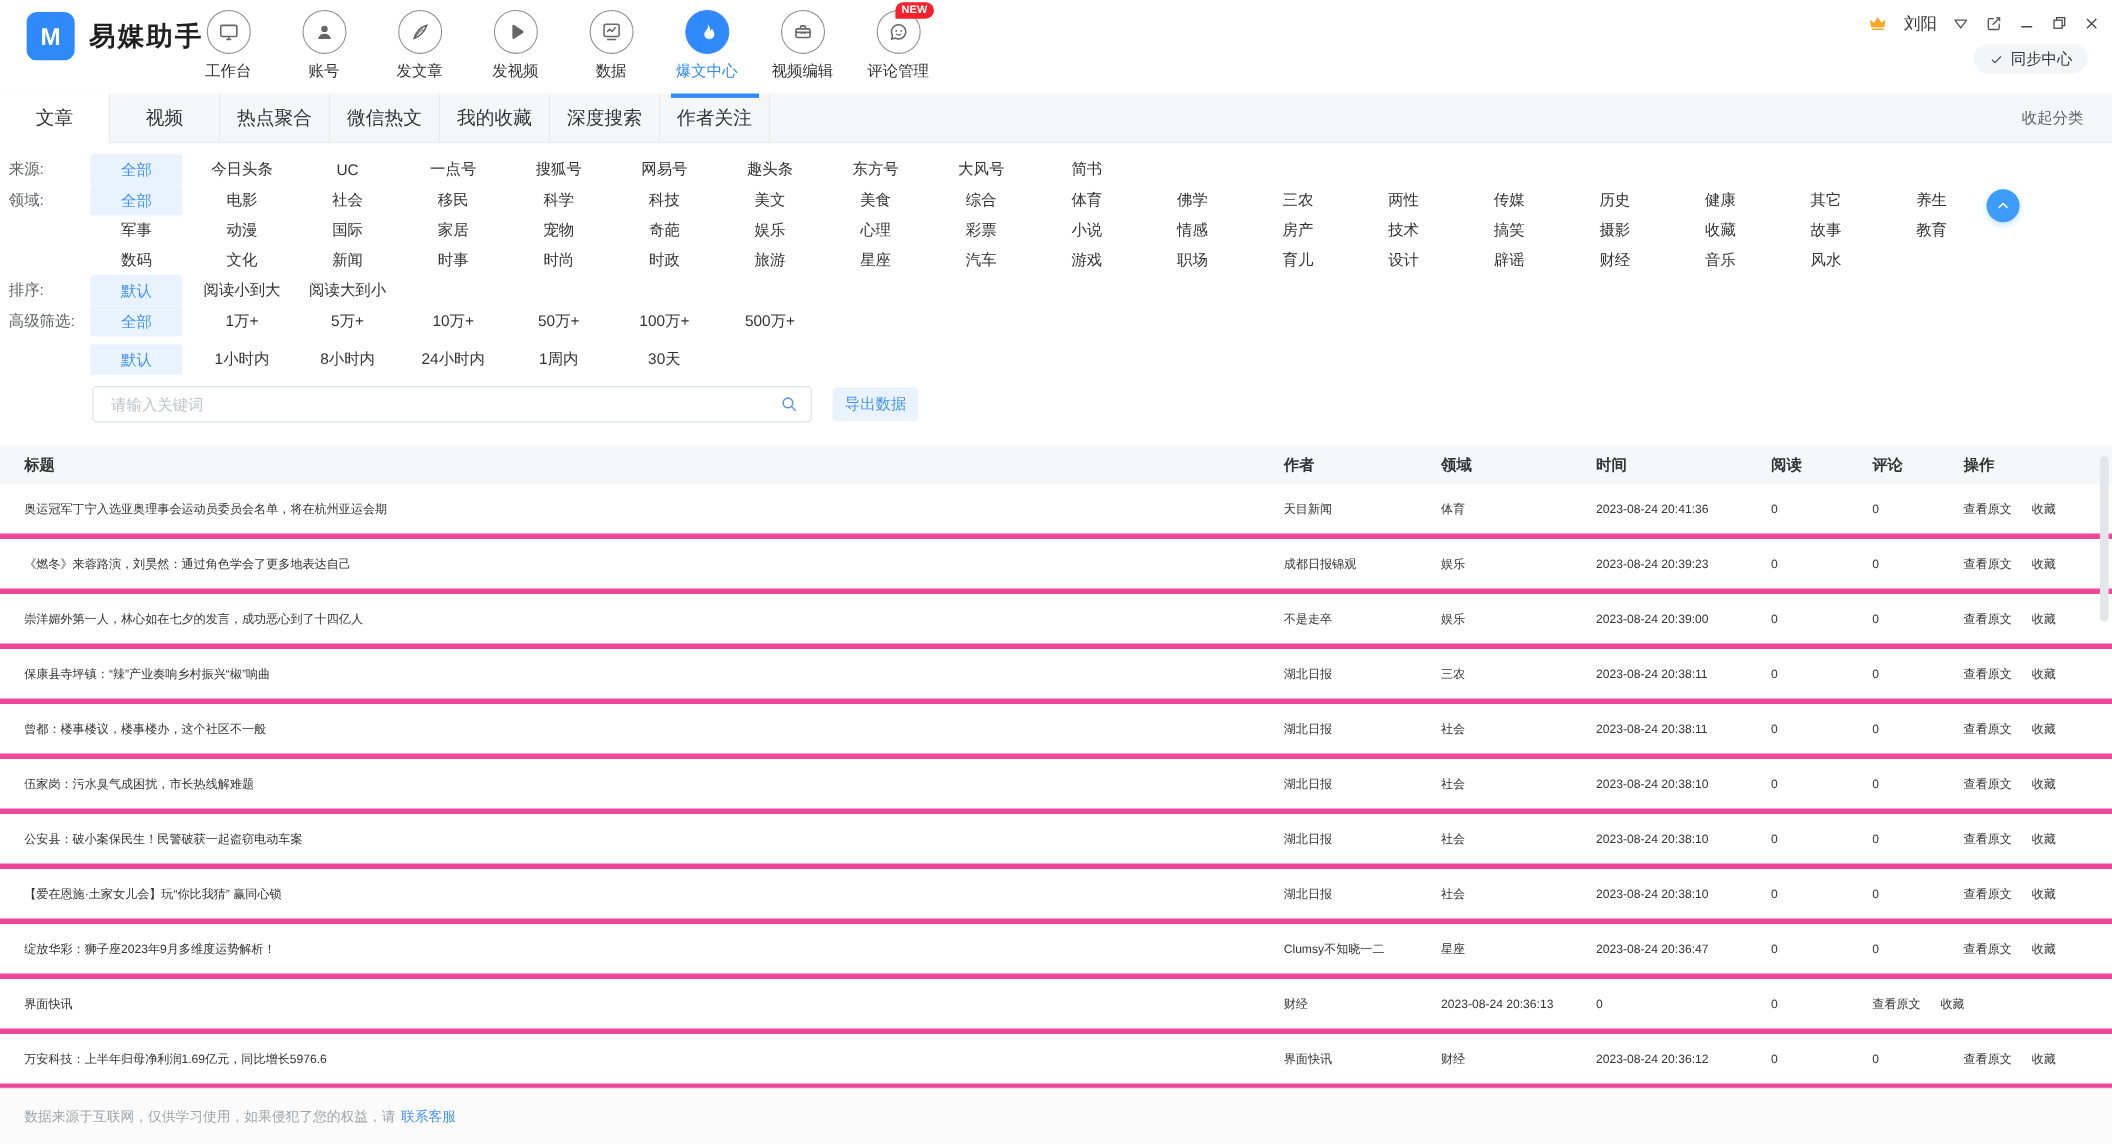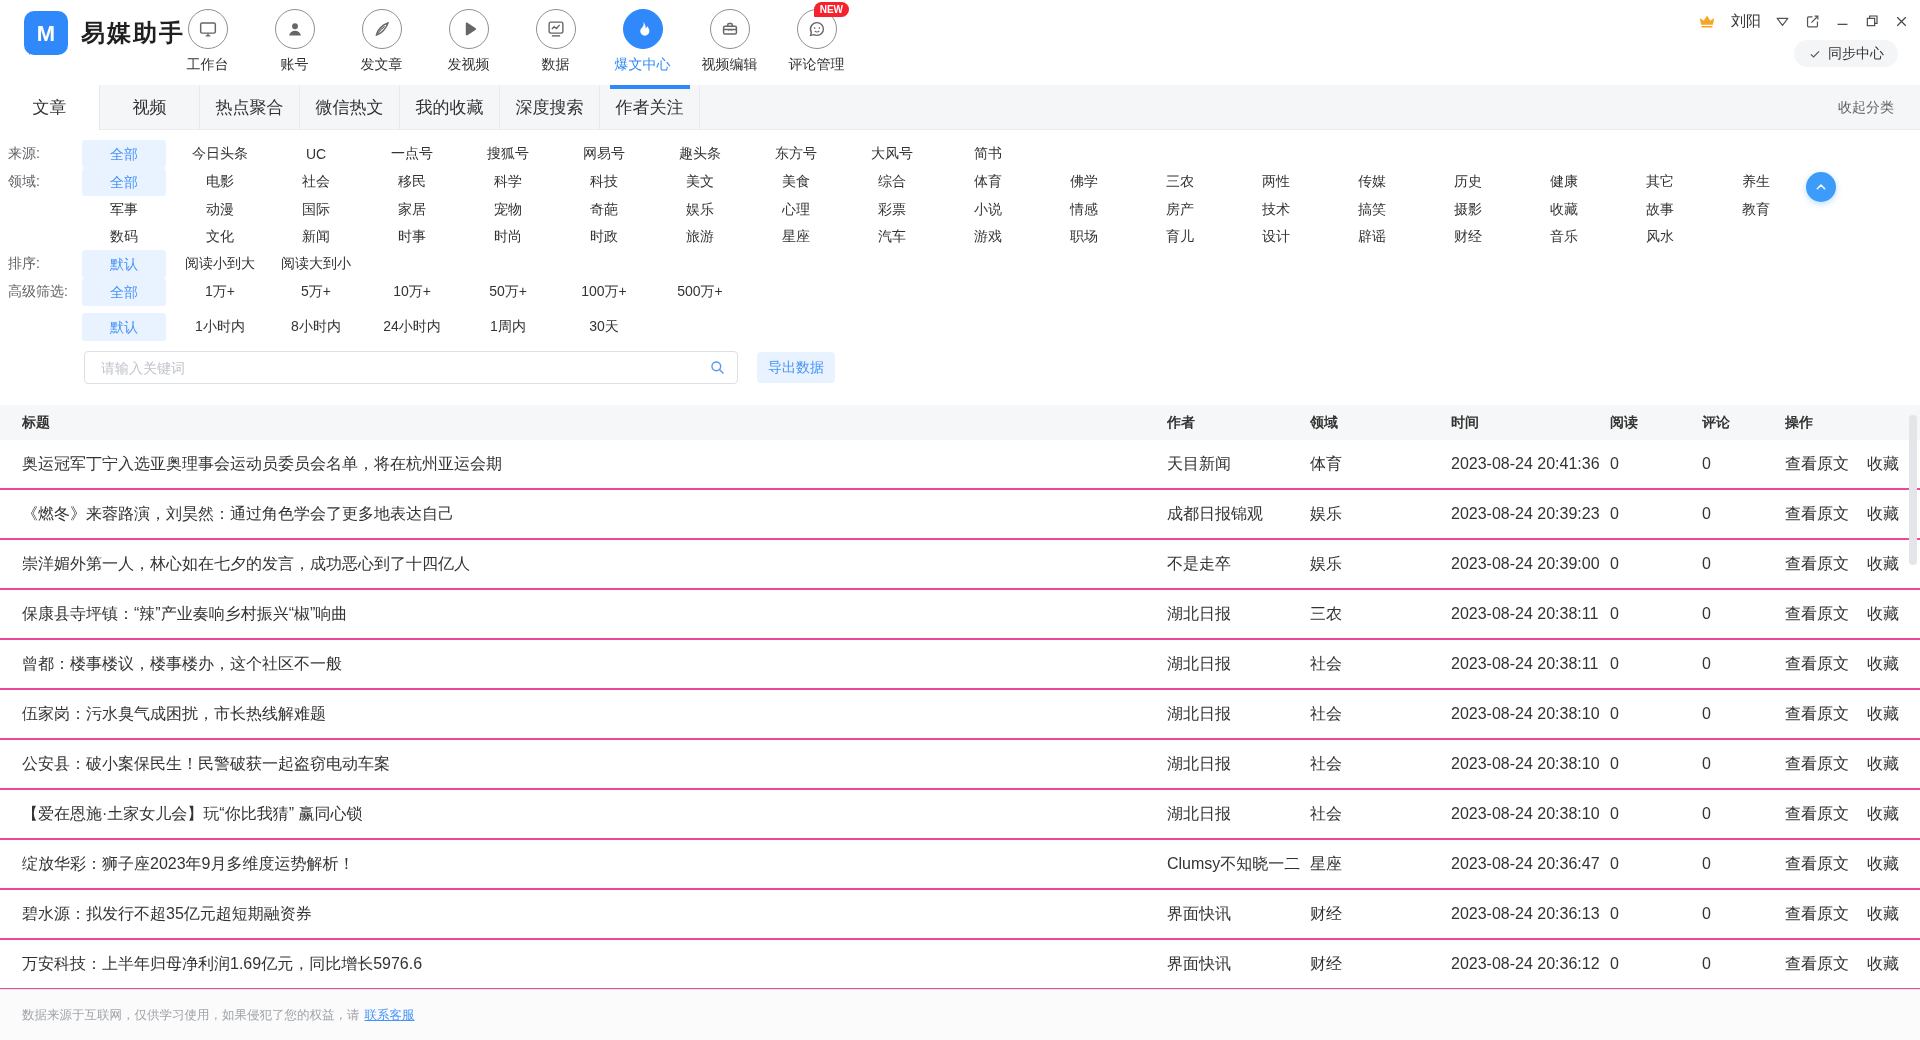--- a/index.html
+++ b/index.html
@@ -53,28 +53,28 @@
   .search-icon { position:absolute; right:10px; top:6px; cursor:pointer; }
   .export-btn { margin-left:19px; width:78px; line-height:31px; background:#e9f3ff; color:#4693f8;
                 text-align:center; border-radius:4px; font-size:14px; cursor:pointer; }
   .collapse-btn { position:absolute; top:42px; right:84px; width:30px; height:30px; border-radius:50%;
                   background:#3d9bfa; display:flex; align-items:center; justify-content:center; cursor:pointer;
                   box-shadow:0 2px 6px rgba(61,155,250,.35); }
   
   .table { position:absolute; top:405px; left:0; right:0; }
   .tgrid { display:grid; grid-template-columns:1145px 143px 141px 159px 92px 83px 1fr; padding-left:22px; align-items:center; }
   .thead { height:35px; background:#f6f7f8; font-weight:bold; font-size:14px; color:#333; }
-  .trow { height:50px; border-bottom:2px solid #ec4899; font-size:16px; background:#fff; }
+  .trow { height:50px; border-bottom:5px solid #ec4899; font-size:11px; background:#fff; }
   .tcell { white-space:nowrap; overflow:hidden; text-overflow:clip; padding-right:10px; color:#333; }
   .ops span { margin-right:18px; cursor:pointer; color:#333; }
   
   .footer { position:absolute; left:0; right:0; bottom:0; height:51px; background:#fbfbfc;
             border-top:1px solid #e6e8eb; display:flex; align-items:center; padding-left:22px;
             font-size:12.5px; color:#a0a4a8; }
-  .footer-link { color:#4693f8; text-decoration:underline; margin-left:5px; cursor:pointer; }
+  .footer-link { color:#4693f8; margin-left:5px; cursor:pointer; }
   .scroll-thumb { position:absolute; right:3px; top:415px; width:8px; height:150px;
                   background:#e3e5e8; border-radius:4px; cursor:pointer; }
 </style>
 </head>
 <body>
 
 <div class="topbar">
   <div class="logo-wrap">
     <svg width="44" height="44" viewBox="0 0 44 44">
       <rect width="44" height="44" rx="10" fill="#3089fb"></rect>
@@ -423,21 +423,20 @@
       <div class="tgrid trow">
         <div class="tcell">绽放华彩：狮子座2023年9月多维度运势解析！</div>
         <div class="tcell">Clumsy不知晓一二</div>
         <div class="tcell">星座</div>
         <div class="tcell">2023-08-24 20:36:47</div>
         <div class="tcell">0</div>
         <div class="tcell">0</div>
         <div class="tcell ops"><span>查看原文</span><span>收藏</span></div>
       </div>
       <div class="tgrid trow">
-        <div class="tcell">碧水源：拟发行不超35亿元超短期融资券</div>
         <div class="tcell">界面快讯</div>
         <div class="tcell">财经</div>
         <div class="tcell">2023-08-24 20:36:13</div>
         <div class="tcell">0</div>
         <div class="tcell">0</div>
         <div class="tcell ops"><span>查看原文</span><span>收藏</span></div>
       </div>
       <div class="tgrid trow">
         <div class="tcell">万安科技：上半年归母净利润1.69亿元，同比增长5976.6</div>
         <div class="tcell">界面快讯</div>

